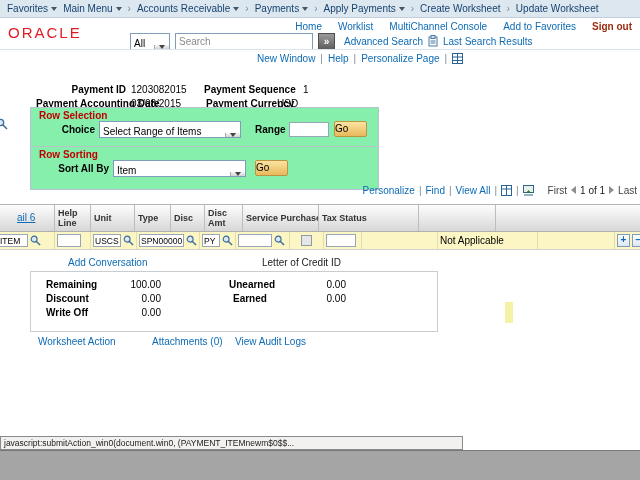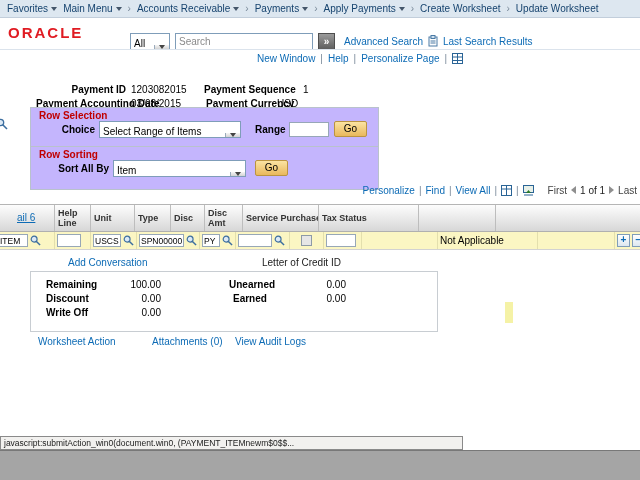--- a/index.html
+++ b/index.html
@@ -10,40 +10,40 @@
   .link{color:#0d6bb5;cursor:pointer;text-decoration:none}
   .lbl{font-weight:bold;color:#000}
   .sepc{color:#7a8a9a}
 
   
   .crumbbar{position:absolute;top:0;left:0;width:640px;height:18px;background:#dde7f0;border-bottom:1px solid #c2cedb;display:flex;align-items:center;padding:0 7px;gap:6px;color:#16436e;white-space:nowrap}
   .crumb{display:inline-flex;align-items:center;gap:3px;cursor:pointer;color:#16436e}
   .caret{width:0;height:0;border-left:3px solid transparent;border-right:3px solid transparent;border-top:4px solid #44566a;display:inline-block;margin-top:1px}
 
   
-  .logo{position:absolute;left:8px;top:24px;font-size:15px;font-weight:bold;color:#e01b22;letter-spacing:2px}
+  .logo{position:absolute;left:8px;top:24px;font-size:15px;font-weight:normal;color:#e01b22;letter-spacing:2px}
   .navlinks{position:absolute;top:21px;right:8px;display:flex;gap:16px;align-items:center}
   .signout{color:#9a2d0f;font-weight:bold;cursor:pointer}
   .hdr-divider{position:absolute;top:49px;left:0;width:640px;border-top:1px solid #dbe3ec}
 
   .searchrow{position:absolute;left:130px;top:32px;height:18px;display:flex;align-items:center;gap:5px}
   .fakeselect{height:17px;border:1px solid #7f9db9;background:#fff;display:inline-flex;align-items:flex-end;cursor:pointer}
   .fakeselect .txt{padding:1px 4px 0 3px;flex:1;white-space:nowrap;overflow:hidden}
   .arrowbox{width:15px;background:linear-gradient(#f5f5f5,#d4d4d4);border-left:1px solid #9aaabb;display:flex;align-items:center;justify-content:center}
   .dn{width:0;height:0;border-left:3px solid transparent;border-right:3px solid transparent;border-top:4px solid #444}
   .searchinput{width:138px;height:17px;border:1px solid #7f9db9;font-size:10px;padding:0 3px;font-family:inherit;color:#333}
   .searchinput::placeholder{color:#8a8a8a}
   .gobtn2{width:17px;height:17px;background:linear-gradient(#9b9b9b,#5e5e5e);color:#fff;border:1px solid #4e4e4e;font-size:10px;display:flex;align-items:center;justify-content:center;font-weight:bold;cursor:pointer}
 
   .pagebar{position:absolute;left:257px;top:53px;display:flex;gap:5px;align-items:center}
 
   
-  .groupbox{position:absolute;left:30px;width:349px;height:44px;border:1px solid #b9c2cc;background:#c4b5fd}
+  .groupbox{position:absolute;left:30px;width:349px;height:44px;border:1px solid #b9c2cc;background:#86efac}
   .red-title{position:absolute;left:8px;top:2px;color:#c00000;font-weight:bold}
-  .gobtn{position:absolute;height:16px;width:33px;border:1px solid #bb9440;background:linear-gradient(#fbe3a2,#e9b85c);font-size:10px;text-align:center;line-height:14px;cursor:pointer;border-radius:2px}
+  .gobtn{position:absolute;height:16px;width:33px;border:1px solid #bb9440;background:linear-gradient(#fbe3a2,#e9b85c);font-size:10px;text-align:left;line-height:14px;cursor:pointer;border-radius:2px}
   .smallinput{height:15px;border:1px solid #97a7b7;font-size:9px;padding:0 2px;font-family:inherit;background:#fff}
 
   
   .gridbar{position:absolute;top:183px;right:3px;height:14px;display:flex;align-items:center;gap:4px}
   .tri-l{width:0;height:0;border-top:4px solid transparent;border-bottom:4px solid transparent;border-right:5px solid #8f8f8f;display:inline-block}
   .tri-r{width:0;height:0;border-top:4px solid transparent;border-bottom:4px solid transparent;border-left:5px solid #8f8f8f;display:inline-block}
 
   
   .grid-head{position:absolute;left:0;top:204px;width:640px;height:28px;display:flex;background:linear-gradient(#fdfdfd,#d7d7d7);border-top:1px solid #b5b5b5;border-bottom:1px solid #b0b0b0}
   .hc{border-right:1px solid #bdbdbd;display:flex;align-items:center;padding:1px 3px;font-size:9px;font-weight:bold;color:#333;line-height:1.15}
@@ -102,20 +102,27 @@
     <span class="sepc">›</span>
     <span class="crumb">
       <span>Create Worksheet</span>
     </span>
     <span class="sepc">›</span>
     <span class="crumb">
       <span>Update Worksheet</span>
     </span>
   </div>
 
+  <div class="navlinks">
+    <span class="link">Home</span>
+    <span class="link">Worklist</span>
+    <span class="link">MultiChannel Console</span>
+    <span class="link">Add to Favorites</span>
+    <span class="signout">Sign out</span>
+  </div>
 
   <div class="logo">ORACLE</div>
 
   <div class="searchrow">
     <span class="fakeselect" style="width:40px">
       <span class="txt">All</span>
       <span class="arrowbox">
           <span class="dn"></span>
         </span>
     </span>

